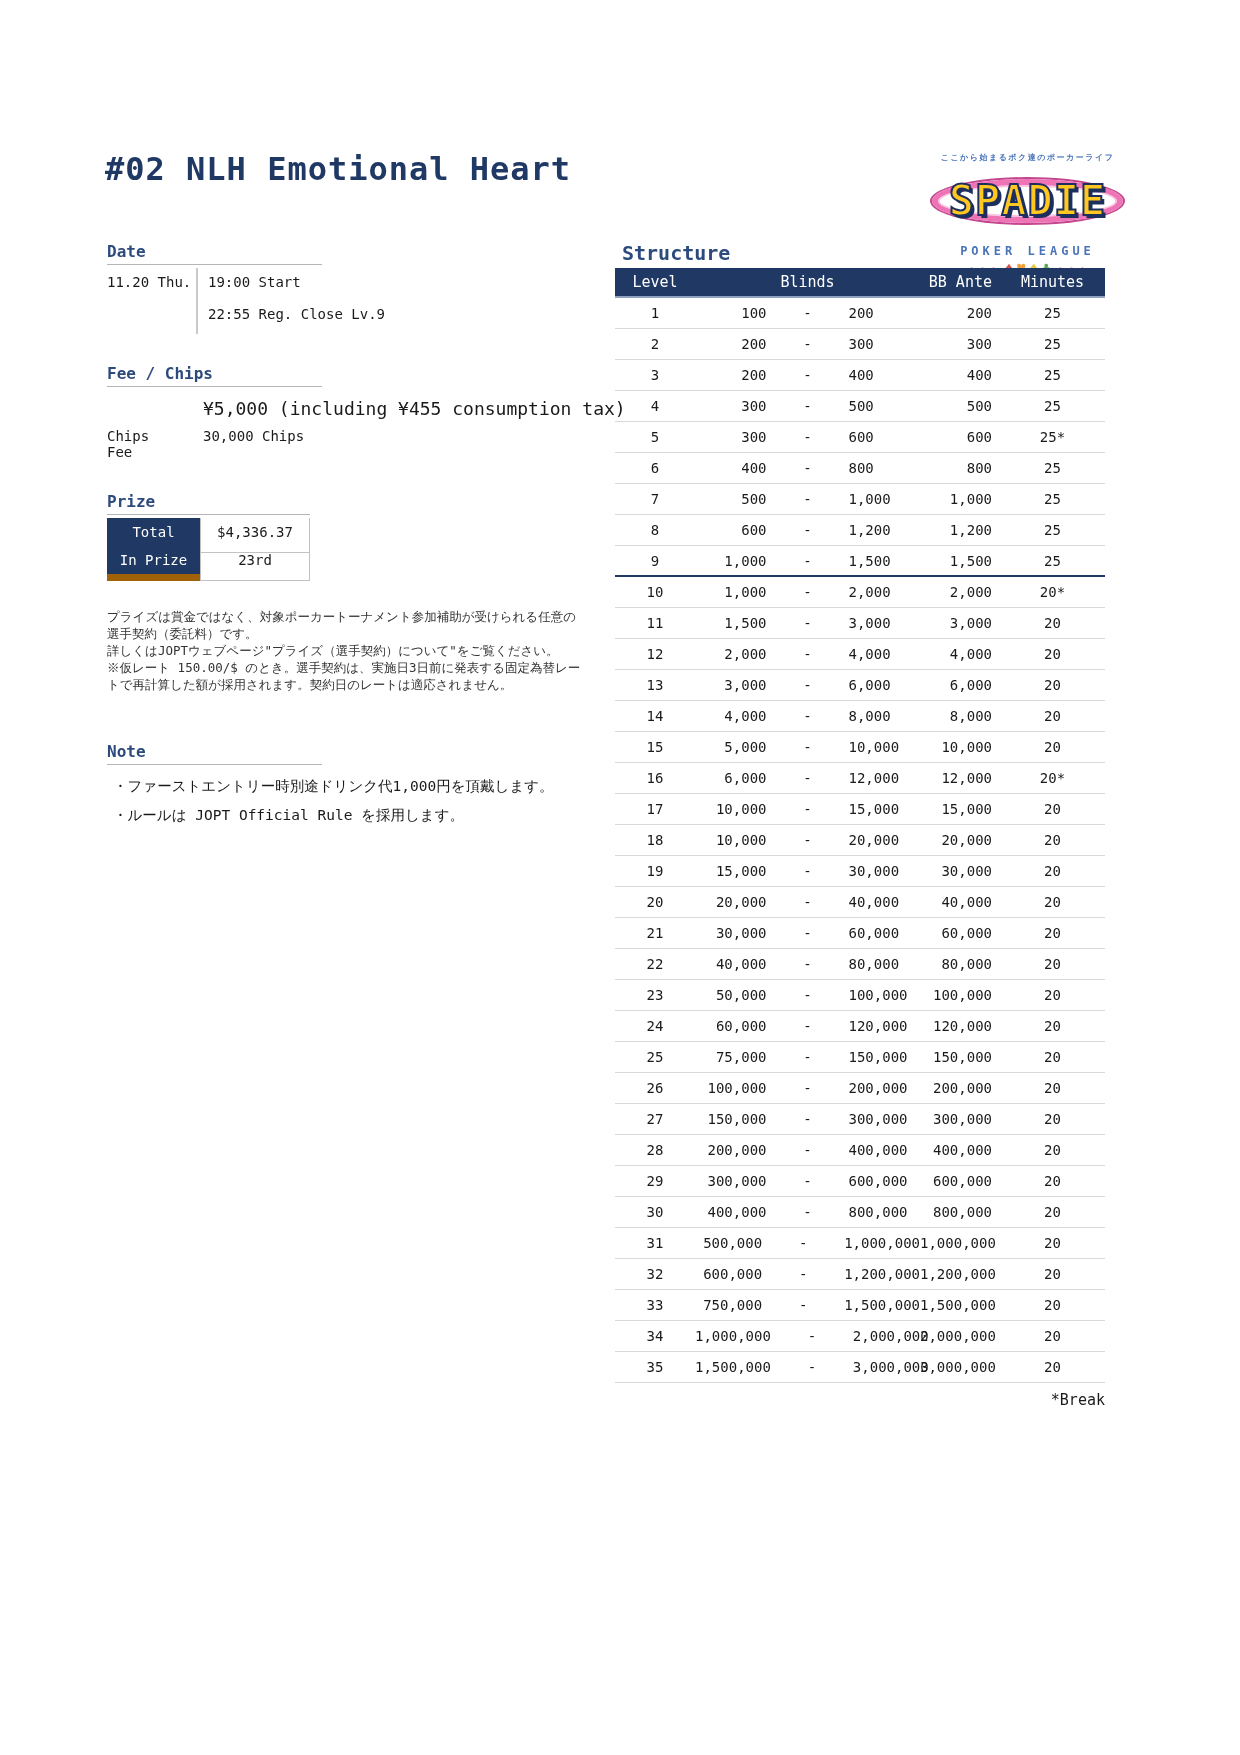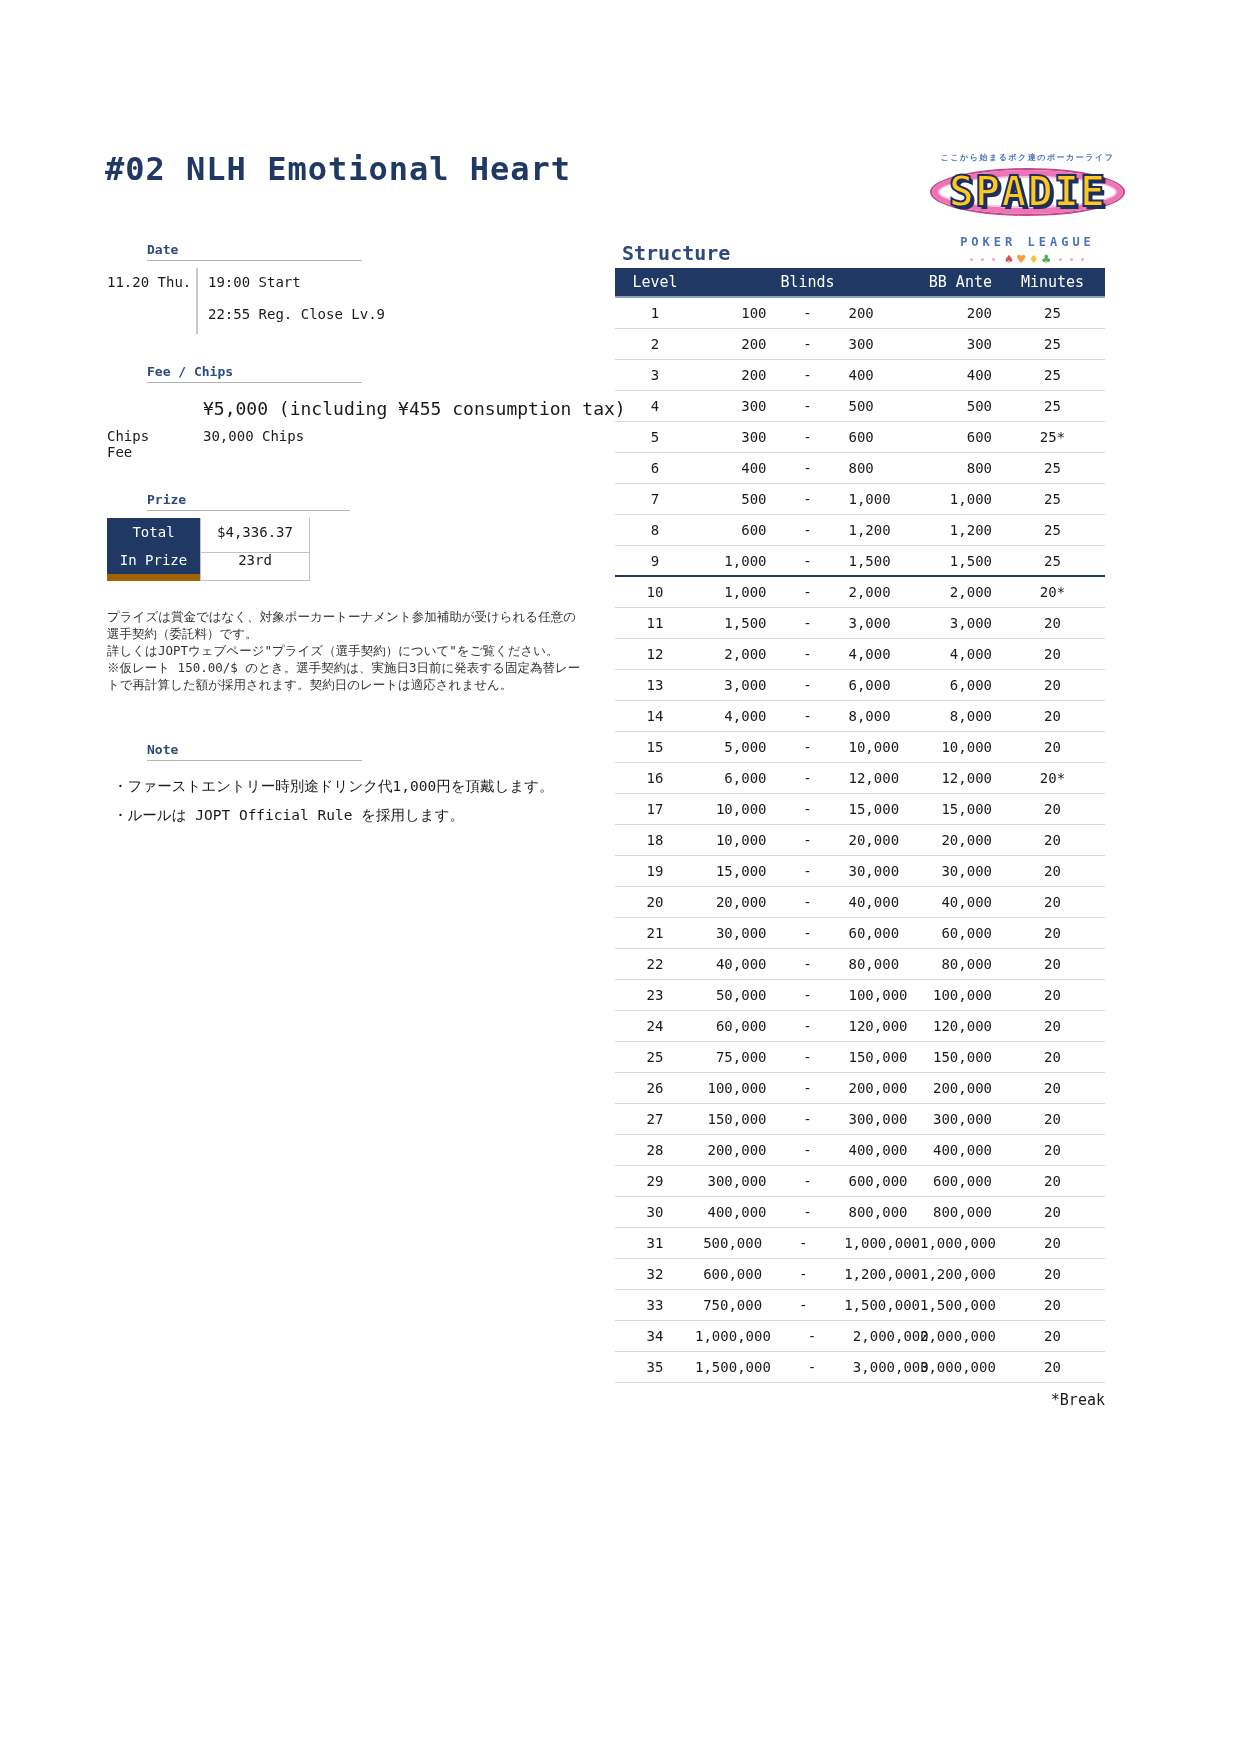--- a/index.html
+++ b/index.html
@@ -2,22 +2,22 @@
 <html><head>
 <meta charset="utf-8">
 <style>
   html,body{margin:0;padding:0;background:#fff;}
   .page{position:relative;width:1240px;height:1755px;background:#ffffff;overflow:hidden;
         font-family:"DejaVu Sans Mono","Liberation Mono",monospace;color:#1a1a1a;padding-left:15px;}
   .abs{position:absolute;}
 
   .doc-title{left:105px;top:150px;font-size:32px;font-weight:bold;color:#1f3864;letter-spacing:1px;white-space:nowrap;}
 
-  .sec-heading{font-size:13px;font-weight:bold;color:#2d4a7d;white-space:nowrap;
-               border-bottom:1px solid #b5b5b5;padding-bottom:3px;width:215px;margin-left:40px;}
+  .sec-heading{font-size:16px;font-weight:bold;color:#2d4a7d;white-space:nowrap;
+               border-bottom:1px solid #b5b5b5;padding-bottom:3px;width:215px;}
 
   
   .date-heading{left:107px;top:242px;}
   .date-day{left:107px;top:274px;font-size:14px;}
   .date-divider{left:196px;top:268px;width:2px;height:66px;background:#c9c9c9;}
   .date-line1{left:208px;top:274px;font-size:14px;}
   .date-line2{left:208px;top:306px;font-size:14px;}
 
   
   .fee-heading{left:107px;top:364px;}
@@ -52,21 +52,21 @@
   .c-right{text-align:right;padding-right:8px;}
   .cell-blinds{display:flex;align-items:center;gap:30px;}
   .sb{flex:1 1 0;text-align:right;}
   .dash{flex:0 0 22px;text-align:center;}
   .bb{flex:1 1 0;text-align:left;}
   .break-footnote{left:615px;top:1391px;width:490px;text-align:right;font-size:15px;color:#1a1a1a;}
 
   
   .logo{left:930px;top:152px;width:195px;text-align:center;}
   .logo-tagline{font-size:8px;letter-spacing:1.5px;color:#4a74b8;font-weight:bold;white-space:nowrap;}
-  .logo-mark{position:relative;width:195px;height:58px;margin-top:0;}
+  .logo-mark{position:relative;width:195px;height:58px;margin-top:9px;}
   .logo-ring{position:absolute;left:2px;right:2px;top:7px;bottom:7px;border:6px solid #ef74b6;
              border-radius:50%;box-shadow:0 0 0 2px #c2478f, inset 0 0 0 2px #f9c6e2;}
   .logo-word{position:absolute;left:0;right:0;top:4px;font-size:42px;font-weight:bold;color:#ffc71f;
              letter-spacing:1px;-webkit-text-stroke:2px #1c2f5e;text-shadow:3px 3px 0 #1c2f5e;}
   .logo-subtitle{margin-top:14px;font-size:12px;font-weight:bold;letter-spacing:4px;color:#4a74b8;white-space:nowrap;}
   .logo-suits{margin-top:3px;display:flex;justify-content:center;align-items:center;gap:5px;font-size:14px;line-height:14px;}
   .suit-dots{width:30px;height:3px;position:relative;}
   .suit-dots::before{content:"";position:absolute;top:0;left:2px;width:3px;height:3px;border-radius:50%;
                      background:#f0a8cf;box-shadow:11px 0 0 #f0a8cf,22px 0 0 #f0a8cf;}
 </style>

